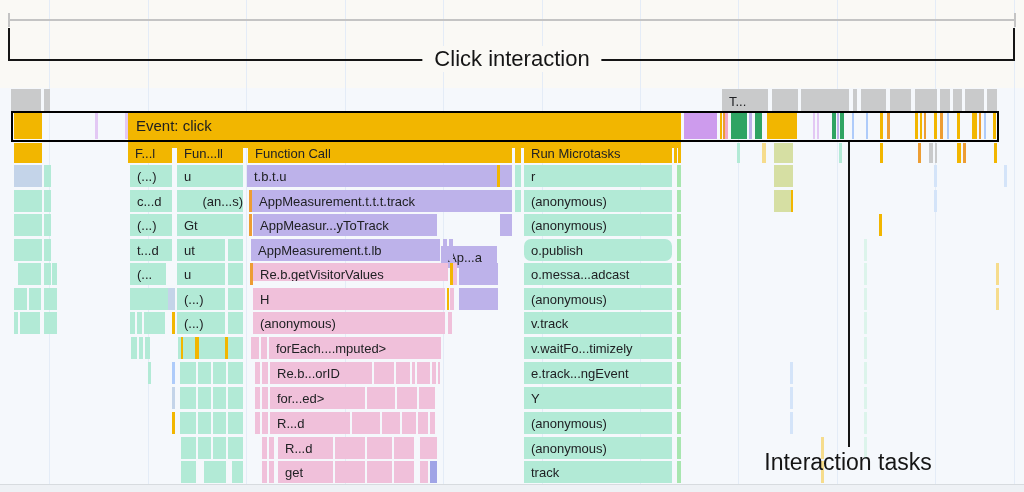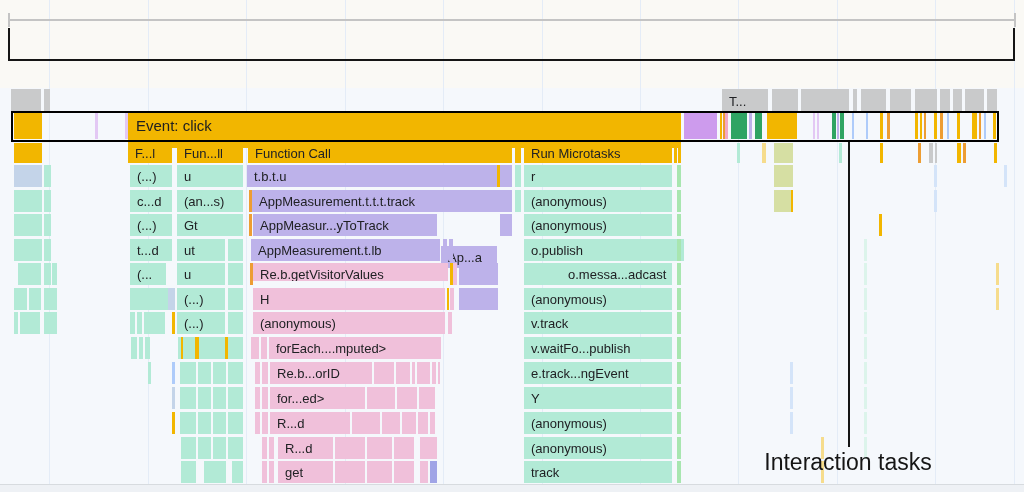--- a/index.html
+++ b/index.html
@@ -63,20 +63,21 @@
       <div class="gridline" style="left: 935px;"></div>
       <div class="gridline" style="left: 1014px;"></div>
     </div>
 
   <div id="whisker-line"></div>
   <div id="whisker-cap-l" class="whisker-cap"></div>
   <div id="whisker-cap-r" class="whisker-cap"></div>
 
 
   <div id="bracket"></div>
+  <div id="bracket-label">Click interaction</div>
 
   <div id="task-layer">
       <div class="bar" style="left: 11px; top: 89px; width: 30px; height: 23px; line-height: 23px; background: var(--gray);"></div>
       <div class="bar" style="left: 44px; top: 89px; width: 6px; height: 23px; line-height: 23px; background: var(--gray);"></div>
       <div class="bar" title="T..." style="left: 722px; top: 89px; width: 46px; height: 23px; line-height: 23px; background: var(--gray);"><span>T...</span></div>
       <div class="bar" style="left: 772px; top: 89px; width: 26px; height: 23px; line-height: 23px; background: var(--gray);"></div>
       <div class="bar" style="left: 801px; top: 89px; width: 48px; height: 23px; line-height: 23px; background: var(--gray);"></div>
       <div class="bar" style="left: 853px; top: 89px; width: 4px; height: 23px; line-height: 23px; background: var(--gray);"></div>
       <div class="bar" style="left: 861px; top: 89px; width: 25px; height: 23px; line-height: 23px; background: var(--gray);"></div>
       <div class="bar" style="left: 890px; top: 89px; width: 21px; height: 23px; line-height: 23px; background: var(--gray);"></div>
@@ -152,21 +153,21 @@
       <div class="bar" style="left: 497px; top: 165px; width: 3px; height: 22px; line-height: 22px; background: var(--yellow);"></div>
       <div class="bar" style="left: 515px; top: 165px; width: 6px; height: 22px; line-height: 22px; background: var(--teal);"></div>
       <div class="bar" title="r" style="left: 524px; top: 165px; width: 148px; height: 22px; line-height: 22px; background: var(--teal);"><span>r</span></div>
       <div class="bar" style="left: 677px; top: 165px; width: 4px; height: 22px; line-height: 22px; background: var(--green_l);"></div>
       <div class="bar" style="left: 774px; top: 165px; width: 19px; height: 22px; line-height: 22px; background: var(--olive);"></div>
       <div class="bar" style="left: 934px; top: 165px; width: 3px; height: 22px; line-height: 22px; background: var(--blue_f);"></div>
       <div class="bar" style="left: 1004px; top: 165px; width: 3px; height: 22px; line-height: 22px; background: var(--blue_f);"></div>
       <div class="bar" style="left: 14px; top: 190px; width: 28px; height: 22px; line-height: 22px; background: var(--teal);"></div>
       <div class="bar" style="left: 44px; top: 190px; width: 7px; height: 22px; line-height: 22px; background: var(--teal);"></div>
       <div class="bar" title="c...d" style="left: 130px; top: 190px; width: 42px; height: 22px; line-height: 22px; background: var(--teal);"><span>c...d</span></div>
-      <div class="bar" title="(an...s)" style="left: 177px; top: 190px; width: 66px; height: 22px; line-height: 22px; background: var(--teal);"><span>(an...s)</span></div>
+      <div class="bar" title="(an...s)" style="left: 177px; top: 190px; width: 66px; height: 22px; line-height: 22px; background: var(--teal); text-align: right;"><span>(an...s)</span></div>
       <div class="bar" style="left: 249px; top: 190px; width: 3px; height: 22px; line-height: 22px; background: var(--orange);"></div>
       <div class="bar" title="AppMeasurement.t.t.t.track" style="left: 252px; top: 190px; width: 260px; height: 22px; line-height: 22px; background: var(--purple);"><span>AppMeasurement.t.t.t.track</span></div>
       <div class="bar" style="left: 515px; top: 190px; width: 6px; height: 22px; line-height: 22px; background: var(--teal);"></div>
       <div class="bar" title="(anonymous)" style="left: 524px; top: 190px; width: 148px; height: 22px; line-height: 22px; background: var(--teal);"><span>(anonymous)</span></div>
       <div class="bar" style="left: 677px; top: 190px; width: 4px; height: 22px; line-height: 22px; background: var(--green_l);"></div>
       <div class="bar" style="left: 774px; top: 190px; width: 17px; height: 22px; line-height: 22px; background: var(--olive);"></div>
       <div class="bar" style="left: 791px; top: 190px; width: 2px; height: 22px; line-height: 22px; background: var(--yellow);"></div>
       <div class="bar" style="left: 934px; top: 190px; width: 3px; height: 22px; line-height: 22px; background: var(--blue_f);"></div>
       <div class="bar" style="left: 14px; top: 214px; width: 28px; height: 22px; line-height: 22px; background: var(--teal);"></div>
       <div class="bar" style="left: 44px; top: 214px; width: 7px; height: 22px; line-height: 22px; background: var(--teal);"></div>
@@ -180,35 +181,35 @@
       <div class="bar" style="left: 677px; top: 214px; width: 4px; height: 22px; line-height: 22px; background: var(--green_l);"></div>
       <div class="bar" style="left: 879px; top: 214px; width: 3px; height: 22px; line-height: 22px; background: var(--yellow);"></div>
       <div class="bar" style="left: 14px; top: 239px; width: 28px; height: 22px; line-height: 22px; background: var(--teal);"></div>
       <div class="bar" style="left: 44px; top: 239px; width: 7px; height: 22px; line-height: 22px; background: var(--teal);"></div>
       <div class="bar" title="t...d" style="left: 130px; top: 239px; width: 42px; height: 22px; line-height: 22px; background: var(--teal);"><span>t...d</span></div>
       <div class="bar" title="ut" style="left: 177px; top: 239px; width: 48px; height: 22px; line-height: 22px; background: var(--teal);"><span>ut</span></div>
       <div class="bar" style="left: 228px; top: 239px; width: 15px; height: 22px; line-height: 22px; background: var(--teal);"></div>
       <div class="bar" title="AppMeasurement.t.lb" style="left: 251px; top: 239px; width: 189px; height: 22px; line-height: 22px; background: var(--purple);"><span>AppMeasurement.t.lb</span></div>
       <div class="bar" style="left: 443px; top: 239px; width: 4px; height: 22px; line-height: 22px; background: var(--purple);"></div>
       <div class="bar" style="left: 449px; top: 239px; width: 4px; height: 22px; line-height: 22px; background: var(--purple);"></div>
-      <div class="bar" title="o.publish" style="left: 524px; top: 239px; width: 160px; height: 22px; line-height: 22px; background: var(--teal);"><span>o.publish</span></div>
+      <div class="bar" title="o.publish" style="left: 524px; top: 239px; width: 148px; height: 22px; line-height: 22px; background: var(--teal); border-radius: 7px;"><span>o.publish</span></div>
       <div class="bar" style="left: 677px; top: 239px; width: 4px; height: 22px; line-height: 22px; background: var(--green_l);"></div>
       <div class="bar" style="left: 864px; top: 239px; width: 3px; height: 22px; line-height: 22px; background: var(--teal_f);"></div>
       <div class="bar" style="left: 18px; top: 263px; width: 23px; height: 22px; line-height: 22px; background: var(--teal);"></div>
       <div class="bar" style="left: 44px; top: 263px; width: 7px; height: 22px; line-height: 22px; background: var(--teal);"></div>
       <div class="bar" style="left: 52px; top: 263px; width: 5px; height: 22px; line-height: 22px; background: var(--teal);"></div>
       <div class="bar" title="(..." style="left: 130px; top: 263px; width: 36px; height: 22px; line-height: 22px; background: var(--teal);"><span>(...</span></div>
       <div class="bar" title="u" style="left: 177px; top: 263px; width: 48px; height: 22px; line-height: 22px; background: var(--teal);"><span>u</span></div>
       <div class="bar" style="left: 228px; top: 263px; width: 15px; height: 22px; line-height: 22px; background: var(--teal);"></div>
       <div class="bar" style="left: 250px; top: 263px; width: 3px; height: 22px; line-height: 22px; background: var(--orange);"></div>
       <div class="bar" title="Re.b.getVisitorValues" style="left: 253px; top: 263px; width: 195px; height: 18px; line-height: 22px; background: var(--pink);"><span>Re.b.getVisitorValues</span></div>
       <div class="bar" style="left: 450px; top: 263px; width: 3px; height: 22px; line-height: 22px; background: var(--yellow);"></div>
       <div class="bar" style="left: 453px; top: 263px; width: 4px; height: 22px; line-height: 22px; background: var(--pink);"></div>
       <div class="bar" style="left: 459px; top: 263px; width: 39px; height: 22px; line-height: 22px; background: var(--purple);"></div>
-      <div class="bar" title="o.messa...adcast" style="left: 524px; top: 263px; width: 148px; height: 22px; line-height: 22px; background: var(--teal); padding-left: 37px;"><span>o.messa...adcast</span></div>
+      <div class="bar" title="o.messa...adcast" style="left: 524px; top: 263px; width: 148px; height: 22px; line-height: 22px; background: var(--teal);"><span>o.messa...adcast</span></div>
       <div class="bar" style="left: 677px; top: 263px; width: 4px; height: 22px; line-height: 22px; background: var(--green_l);"></div>
       <div class="bar" style="left: 864px; top: 263px; width: 3px; height: 22px; line-height: 22px; background: var(--teal_f);"></div>
       <div class="bar" style="left: 996px; top: 263px; width: 3px; height: 22px; line-height: 22px; background: var(--yellow_f);"></div>
       <div class="bar" style="left: 14px; top: 288px; width: 13px; height: 22px; line-height: 22px; background: var(--teal);"></div>
       <div class="bar" style="left: 29px; top: 288px; width: 12px; height: 22px; line-height: 22px; background: var(--teal);"></div>
       <div class="bar" style="left: 44px; top: 288px; width: 13px; height: 22px; line-height: 22px; background: var(--teal);"></div>
       <div class="bar" style="left: 130px; top: 288px; width: 38px; height: 22px; line-height: 22px; background: var(--teal);"></div>
       <div class="bar" style="left: 168px; top: 288px; width: 7px; height: 22px; line-height: 22px; background: var(--bluegray);"></div>
       <div class="bar" title="(...)" style="left: 177px; top: 288px; width: 48px; height: 22px; line-height: 22px; background: var(--teal);"><span>(...)</span></div>
       <div class="bar" style="left: 228px; top: 288px; width: 15px; height: 22px; line-height: 22px; background: var(--teal);"></div>
@@ -237,21 +238,21 @@
       <div class="bar" style="left: 131px; top: 337px; width: 6px; height: 22px; line-height: 22px; background: var(--teal);"></div>
       <div class="bar" style="left: 139px; top: 337px; width: 4px; height: 22px; line-height: 22px; background: var(--teal);"></div>
       <div class="bar" style="left: 145px; top: 337px; width: 5px; height: 22px; line-height: 22px; background: var(--teal);"></div>
       <div class="bar" style="left: 178px; top: 337px; width: 65px; height: 22px; line-height: 22px; background: var(--teal);"></div>
       <div class="bar" style="left: 181px; top: 337px; width: 2px; height: 22px; line-height: 22px; background: var(--yellow);"></div>
       <div class="bar" style="left: 195px; top: 337px; width: 4px; height: 22px; line-height: 22px; background: var(--yellow);"></div>
       <div class="bar" style="left: 225px; top: 337px; width: 3px; height: 22px; line-height: 22px; background: var(--yellow);"></div>
       <div class="bar" style="left: 251px; top: 337px; width: 8px; height: 22px; line-height: 22px; background: var(--pink);"></div>
       <div class="bar" style="left: 261px; top: 337px; width: 6px; height: 22px; line-height: 22px; background: var(--pink);"></div>
       <div class="bar" title="forEach....mputed&gt;" style="left: 269px; top: 337px; width: 172px; height: 22px; line-height: 22px; background: var(--pink);"><span>forEach....mputed&gt;</span></div>
-      <div class="bar" title="v.waitFo...timizely" style="left: 524px; top: 337px; width: 148px; height: 22px; line-height: 22px; background: var(--teal);"><span>v.waitFo...publish</span></div>
+      <div class="bar" title="v.waitFo...timizely" style="left: 524px; top: 337px; width: 148px; height: 22px; line-height: 22px; background: var(--teal);"><span>v.waitFo...timizely</span></div>
       <div class="bar" style="left: 677px; top: 337px; width: 4px; height: 22px; line-height: 22px; background: var(--green_l);"></div>
       <div class="bar" style="left: 864px; top: 337px; width: 3px; height: 22px; line-height: 22px; background: var(--teal_f);"></div>
       <div class="bar" style="left: 148px; top: 362px; width: 3px; height: 22px; line-height: 22px; background: var(--teal);"></div>
       <div class="bar" style="left: 172px; top: 362px; width: 3px; height: 22px; line-height: 22px; background: var(--blue_tick);"></div>
       <div class="bar" style="left: 180px; top: 362px; width: 16px; height: 22px; line-height: 22px; background: var(--teal);"></div>
       <div class="bar" style="left: 198px; top: 362px; width: 13px; height: 22px; line-height: 22px; background: var(--teal);"></div>
       <div class="bar" style="left: 213px; top: 362px; width: 13px; height: 22px; line-height: 22px; background: var(--teal);"></div>
       <div class="bar" style="left: 228px; top: 362px; width: 15px; height: 22px; line-height: 22px; background: var(--teal);"></div>
       <div class="bar" style="left: 255px; top: 362px; width: 5px; height: 22px; line-height: 22px; background: var(--pink);"></div>
       <div class="bar" style="left: 262px; top: 362px; width: 6px; height: 22px; line-height: 22px; background: var(--pink);"></div>

